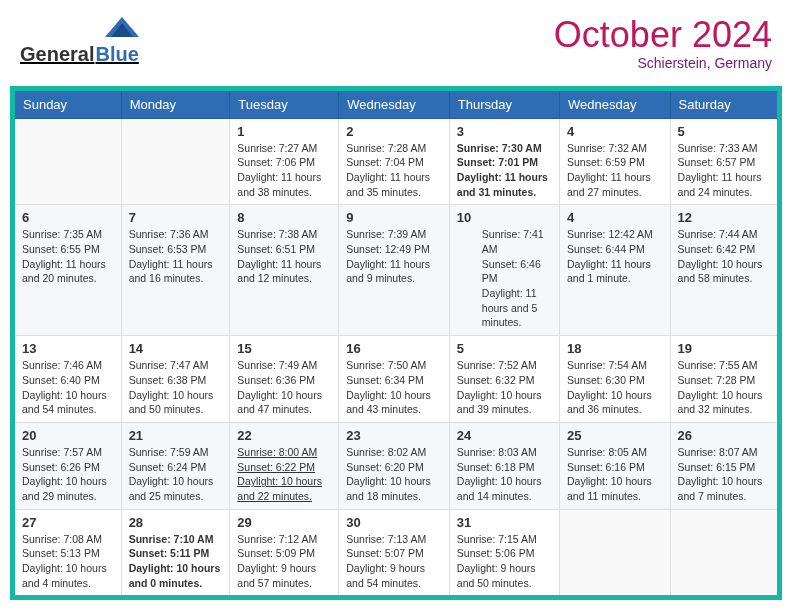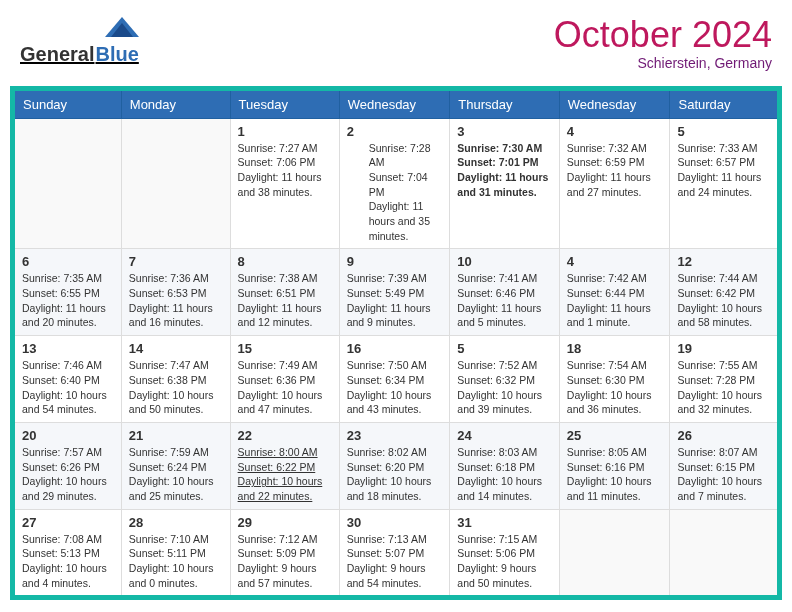--- a/index.html
+++ b/index.html
@@ -127,21 +127,21 @@
         <td class="empty-cell"></td>
         <td class="empty-cell"></td>
         <td>
           <span class="day-num">1</span>
           <div class="day-info" style="white-space: pre-line;">Sunrise: 7:27 AM
 Sunset: 7:06 PM
 Daylight: 11 hours and 38 minutes.</div>
         </td>
         <td>
           <span class="day-num">2</span>
-          <div class="day-info" style="white-space: pre-line; margin-left: 22px;">Sunrise: 7:28 AM
+          <div class="day-info" style="white-space: pre-line;">Sunrise: 7:28 AM
 Sunset: 7:04 PM
 Daylight: 11 hours and 35 minutes.</div>
         </td>
         <td>
           <span class="day-num">3</span>
           <div class="day-info" style="white-space: pre-line; font-weight: bold;">Sunrise: 7:30 AM
 Sunset: 7:01 PM
 Daylight: 11 hours and 31 minutes.</div>
         </td>
         <td>
@@ -172,32 +172,32 @@
         </td>
         <td>
           <span class="day-num">8</span>
           <div class="day-info" style="white-space: pre-line;">Sunrise: 7:38 AM
 Sunset: 6:51 PM
 Daylight: 11 hours and 12 minutes.</div>
         </td>
         <td>
           <span class="day-num">9</span>
           <div class="day-info" style="white-space: pre-line;">Sunrise: 7:39 AM
-Sunset: 5:49 PM
+Sunset: 12:49 PM
 Daylight: 11 hours and 9 minutes.</div>
         </td>
         <td>
           <span class="day-num">10</span>
-          <div class="day-info" style="white-space: pre-line;">Sunrise: 7:41 AM
+          <div class="day-info" style="white-space: pre-line; margin-left: 25px;">Sunrise: 7:41 AM
 Sunset: 6:46 PM
 Daylight: 11 hours and 5 minutes.</div>
         </td>
         <td>
           <span class="day-num">4</span>
-          <div class="day-info" style="white-space: pre-line;">Sunrise: 7:42 AM
+          <div class="day-info" style="white-space: pre-line;">Sunrise: 12:42 AM
 Sunset: 6:44 PM
 Daylight: 11 hours and 1 minute.</div>
         </td>
         <td>
           <span class="day-num">12</span>
           <div class="day-info" style="white-space: pre-line;">Sunrise: 7:44 AM
 Sunset: 6:42 PM
 Daylight: 10 hours and 58 minutes.</div>
         </td>
       </tr>
@@ -291,21 +291,21 @@
       </tr>
       <tr>
         <td>
           <span class="day-num">27</span>
           <div class="day-info" style="white-space: pre-line;">Sunrise: 7:08 AM
 Sunset: 5:13 PM
 Daylight: 10 hours and 4 minutes.</div>
         </td>
         <td>
           <span class="day-num">28</span>
-          <div class="day-info" style="white-space: pre-line;">Sunrise: 7:10 AM
+          <div class="day-info" style="white-space: pre-line; font-weight: bold;">Sunrise: 7:10 AM
 Sunset: 5:11 PM
 Daylight: 10 hours and 0 minutes.</div>
         </td>
         <td>
           <span class="day-num">29</span>
           <div class="day-info" style="white-space: pre-line;">Sunrise: 7:12 AM
 Sunset: 5:09 PM
 Daylight: 9 hours and 57 minutes.</div>
         </td>
         <td>

